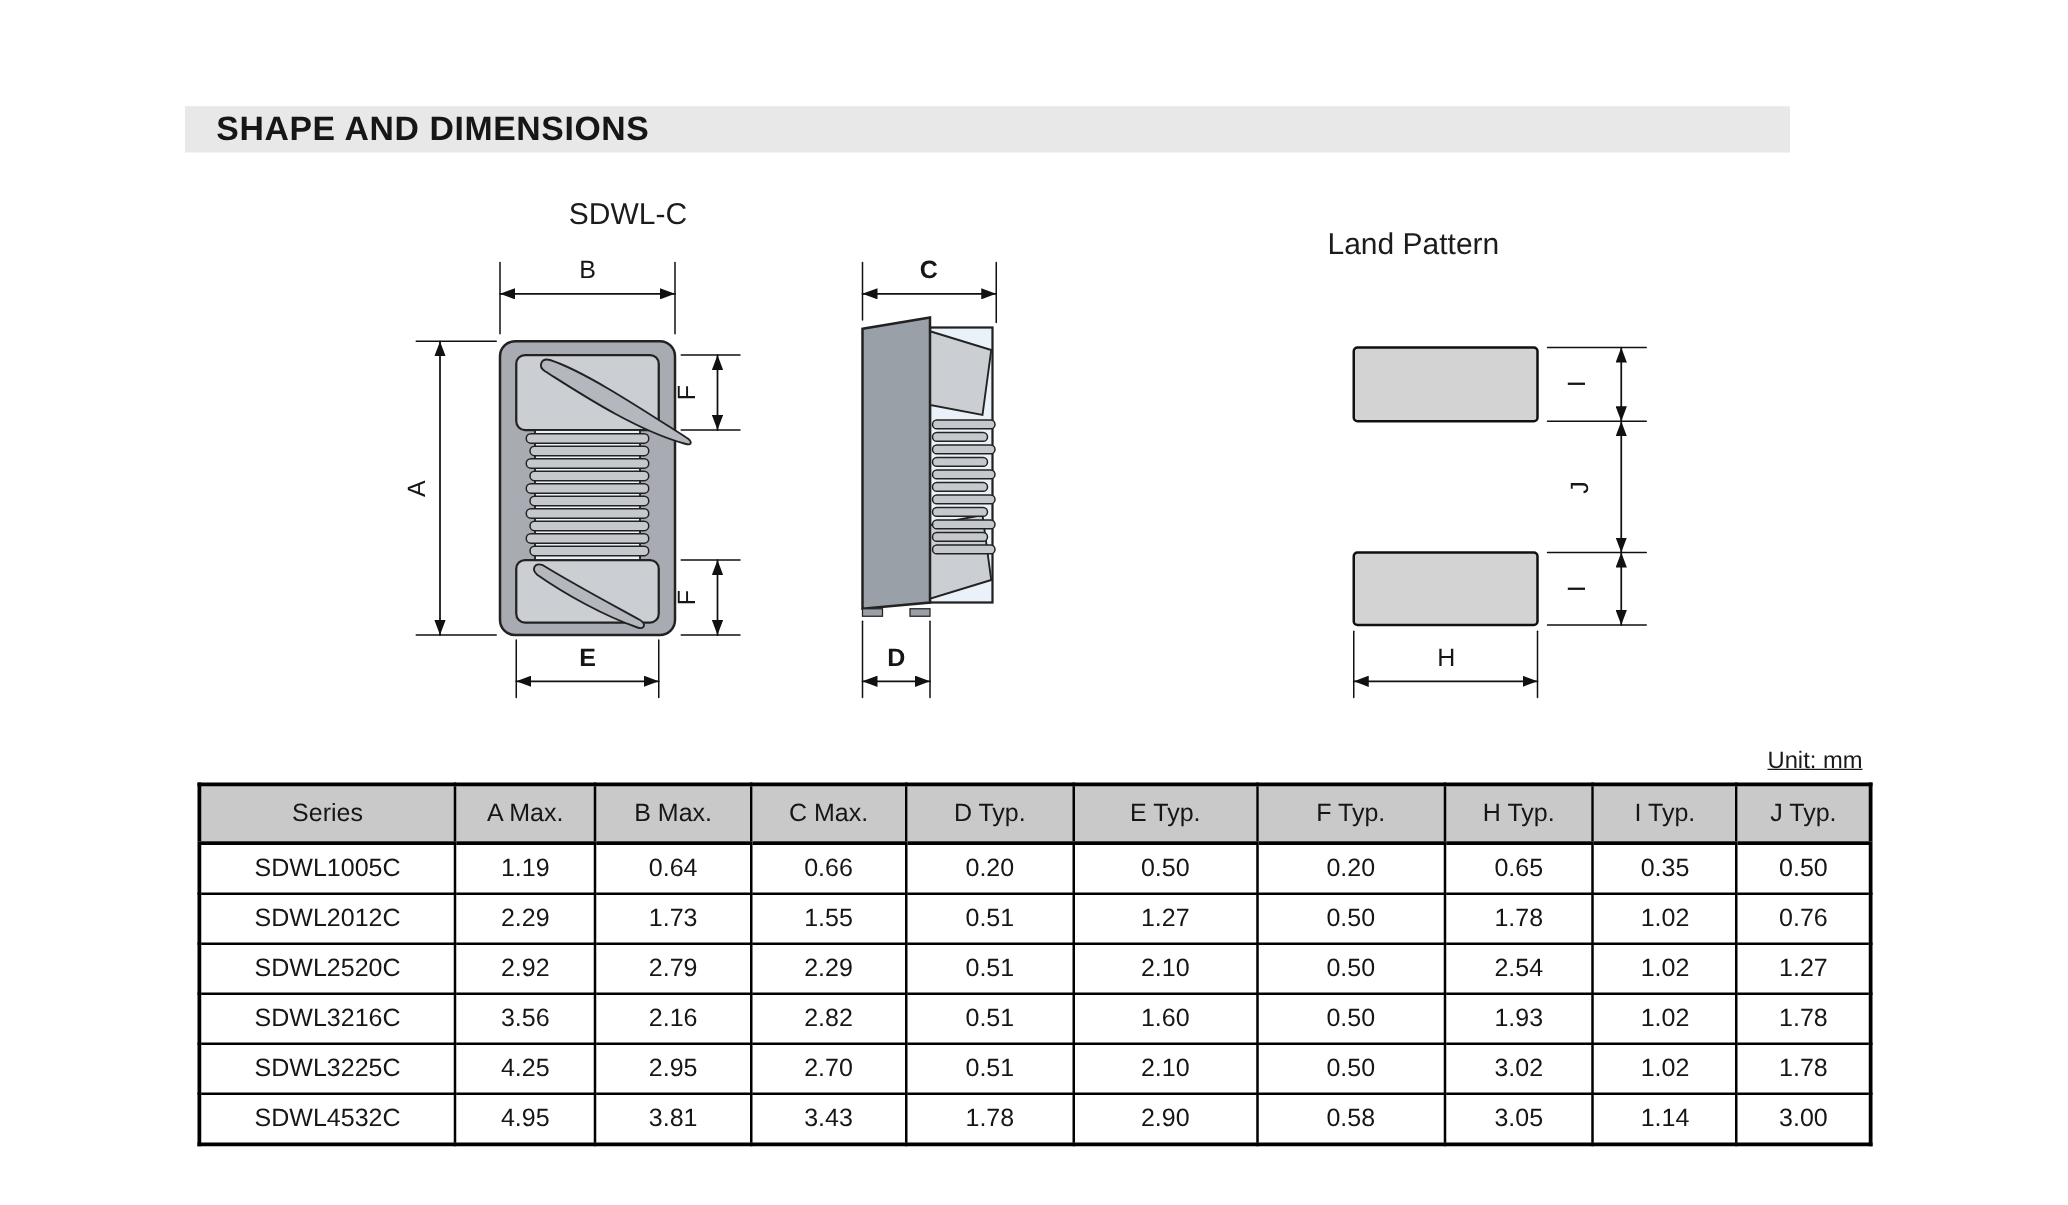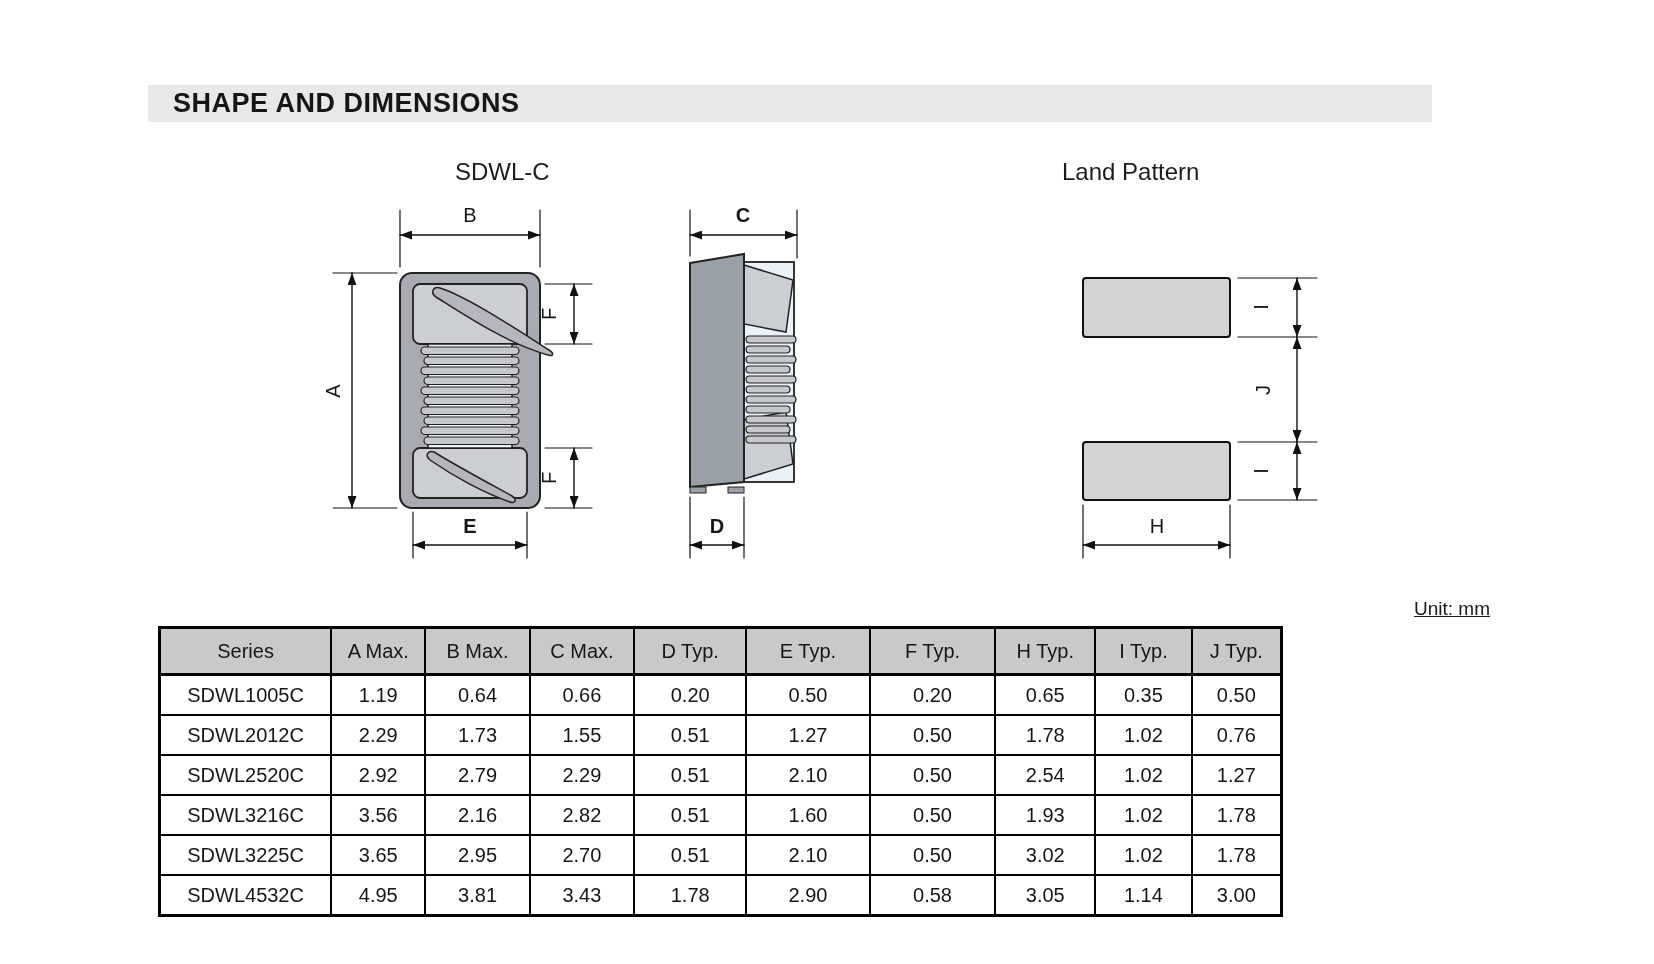--- a/index.html
+++ b/index.html
@@ -14,30 +14,30 @@
   }
   .section-bar h1{
     margin:0;padding-left:25px;font-size:27px;font-weight:bold;
     letter-spacing:.5px;color:#161616;
   }
   .diagram-label{
     position:absolute;top:158px;width:220px;text-align:left;
     font-size:24px;color:#1c1c1c;
   }
   #sdwl-label{left:455px;}
-  #land-label{left:1062px;}
+  #land-label{left:1062px;margin-top:24px;}
   .unit-note{
     position:absolute;top:598px;left:1290px;width:200px;text-align:right;
     font-size:19px;color:#1a1a1a;text-decoration:underline;
   }
   svg#drawing{position:absolute;left:300px;top:195px;}
   .dim-text{font-size:20px;fill:#161616;font-family:"Liberation Sans","DejaVu Sans",sans-serif;}
   .dim-text.bold{font-weight:bold;}
   table.dim-table{
-    position:absolute;left:158px;top:626px;width:1125px;
+    position:absolute;left:158px;top:626px;width:1340px;
     border-collapse:collapse;table-layout:fixed;
     font-size:20px;color:#161616;
     border:3px solid #000;
   }
   table.dim-table td,table.dim-table th{
     border:2px solid #000;text-align:center;padding:0;
     font-weight:normal;overflow:hidden;white-space:nowrap;
   }
   table.dim-table thead th{background:#c9c9c9;height:44px;border-bottom:3px solid #000;}
   table.dim-table tbody td{height:38px;background:#ffffff;}
@@ -239,21 +239,21 @@
         <td>2.82</td>
         <td>0.51</td>
         <td>1.60</td>
         <td>0.50</td>
         <td>1.93</td>
         <td>1.02</td>
         <td>1.78</td>
       </tr>
       <tr>
         <td>SDWL3225C</td>
-        <td>3.65</td>
+        <td>4.25</td>
         <td>2.95</td>
         <td>2.70</td>
         <td>0.51</td>
         <td>2.10</td>
         <td>0.50</td>
         <td>3.02</td>
         <td>1.02</td>
         <td>1.78</td>
       </tr>
       <tr>

